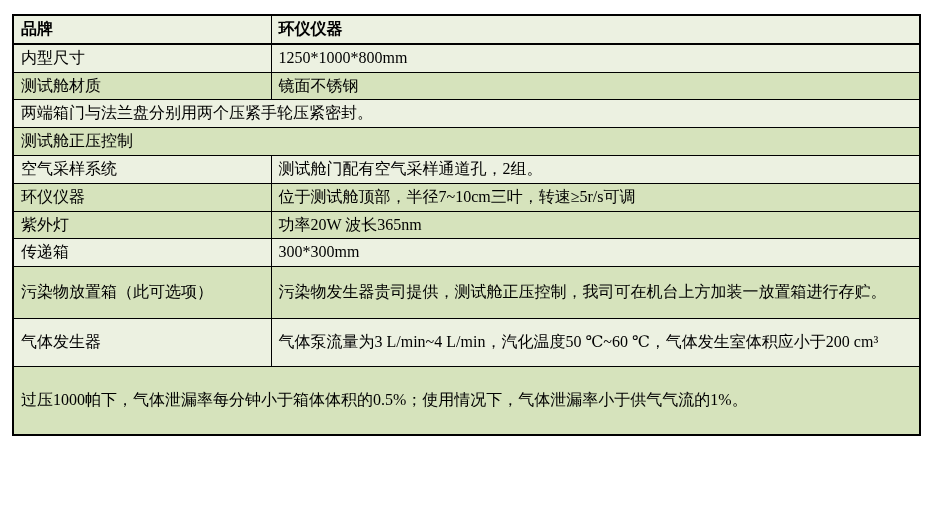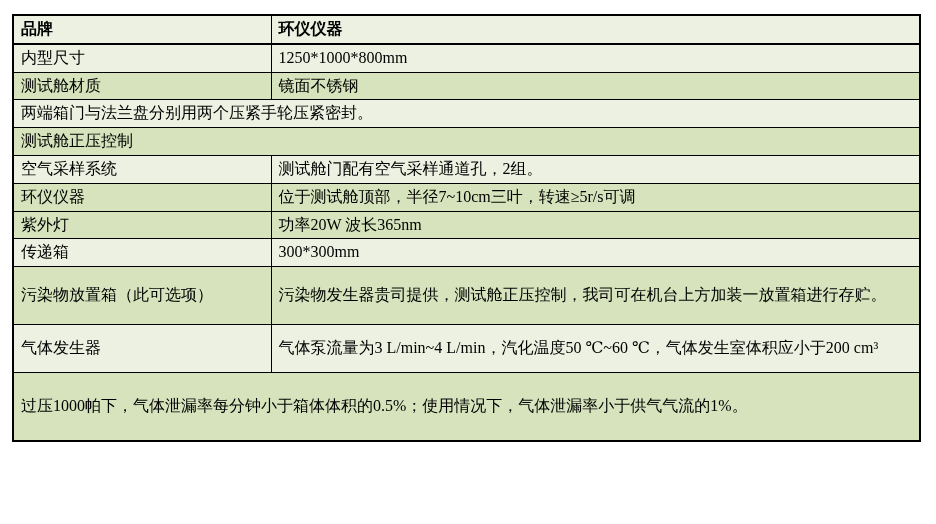--- a/index.html
+++ b/index.html
@@ -70,21 +70,21 @@
         <td>位于测试舱顶部，半径7~10cm三叶，转速≥5r/s可调</td>
       </tr>
       <tr class="green" style="height:27px">
         <td>紫外灯</td>
         <td>功率20W 波长365nm</td>
       </tr>
       <tr class="pale" style="height:27px">
         <td>传递箱</td>
         <td>300*300mm</td>
       </tr>
-      <tr class="green" style="height:58px">
+      <tr class="green" style="height:52px">
         <td>污染物放置箱（此可选项）</td>
         <td>污染物发生器贵司提供，测试舱正压控制，我司可在机台上方加装一放置箱进行存贮。</td>
       </tr>
       <tr class="pale" style="height:48px">
         <td>气体发生器</td>
         <td>气体泵流量为3 L/min~4 L/min，汽化温度50 ℃~60 ℃，气体发生室体积应小于200 cm³</td>
       </tr>
       <tr class="green" style="height:68px">
         <td colspan="2">过压1000帕下，气体泄漏率每分钟小于箱体体积的0.5%；使用情况下，气体泄漏率小于供气气流的1%。</td>
       </tr>

